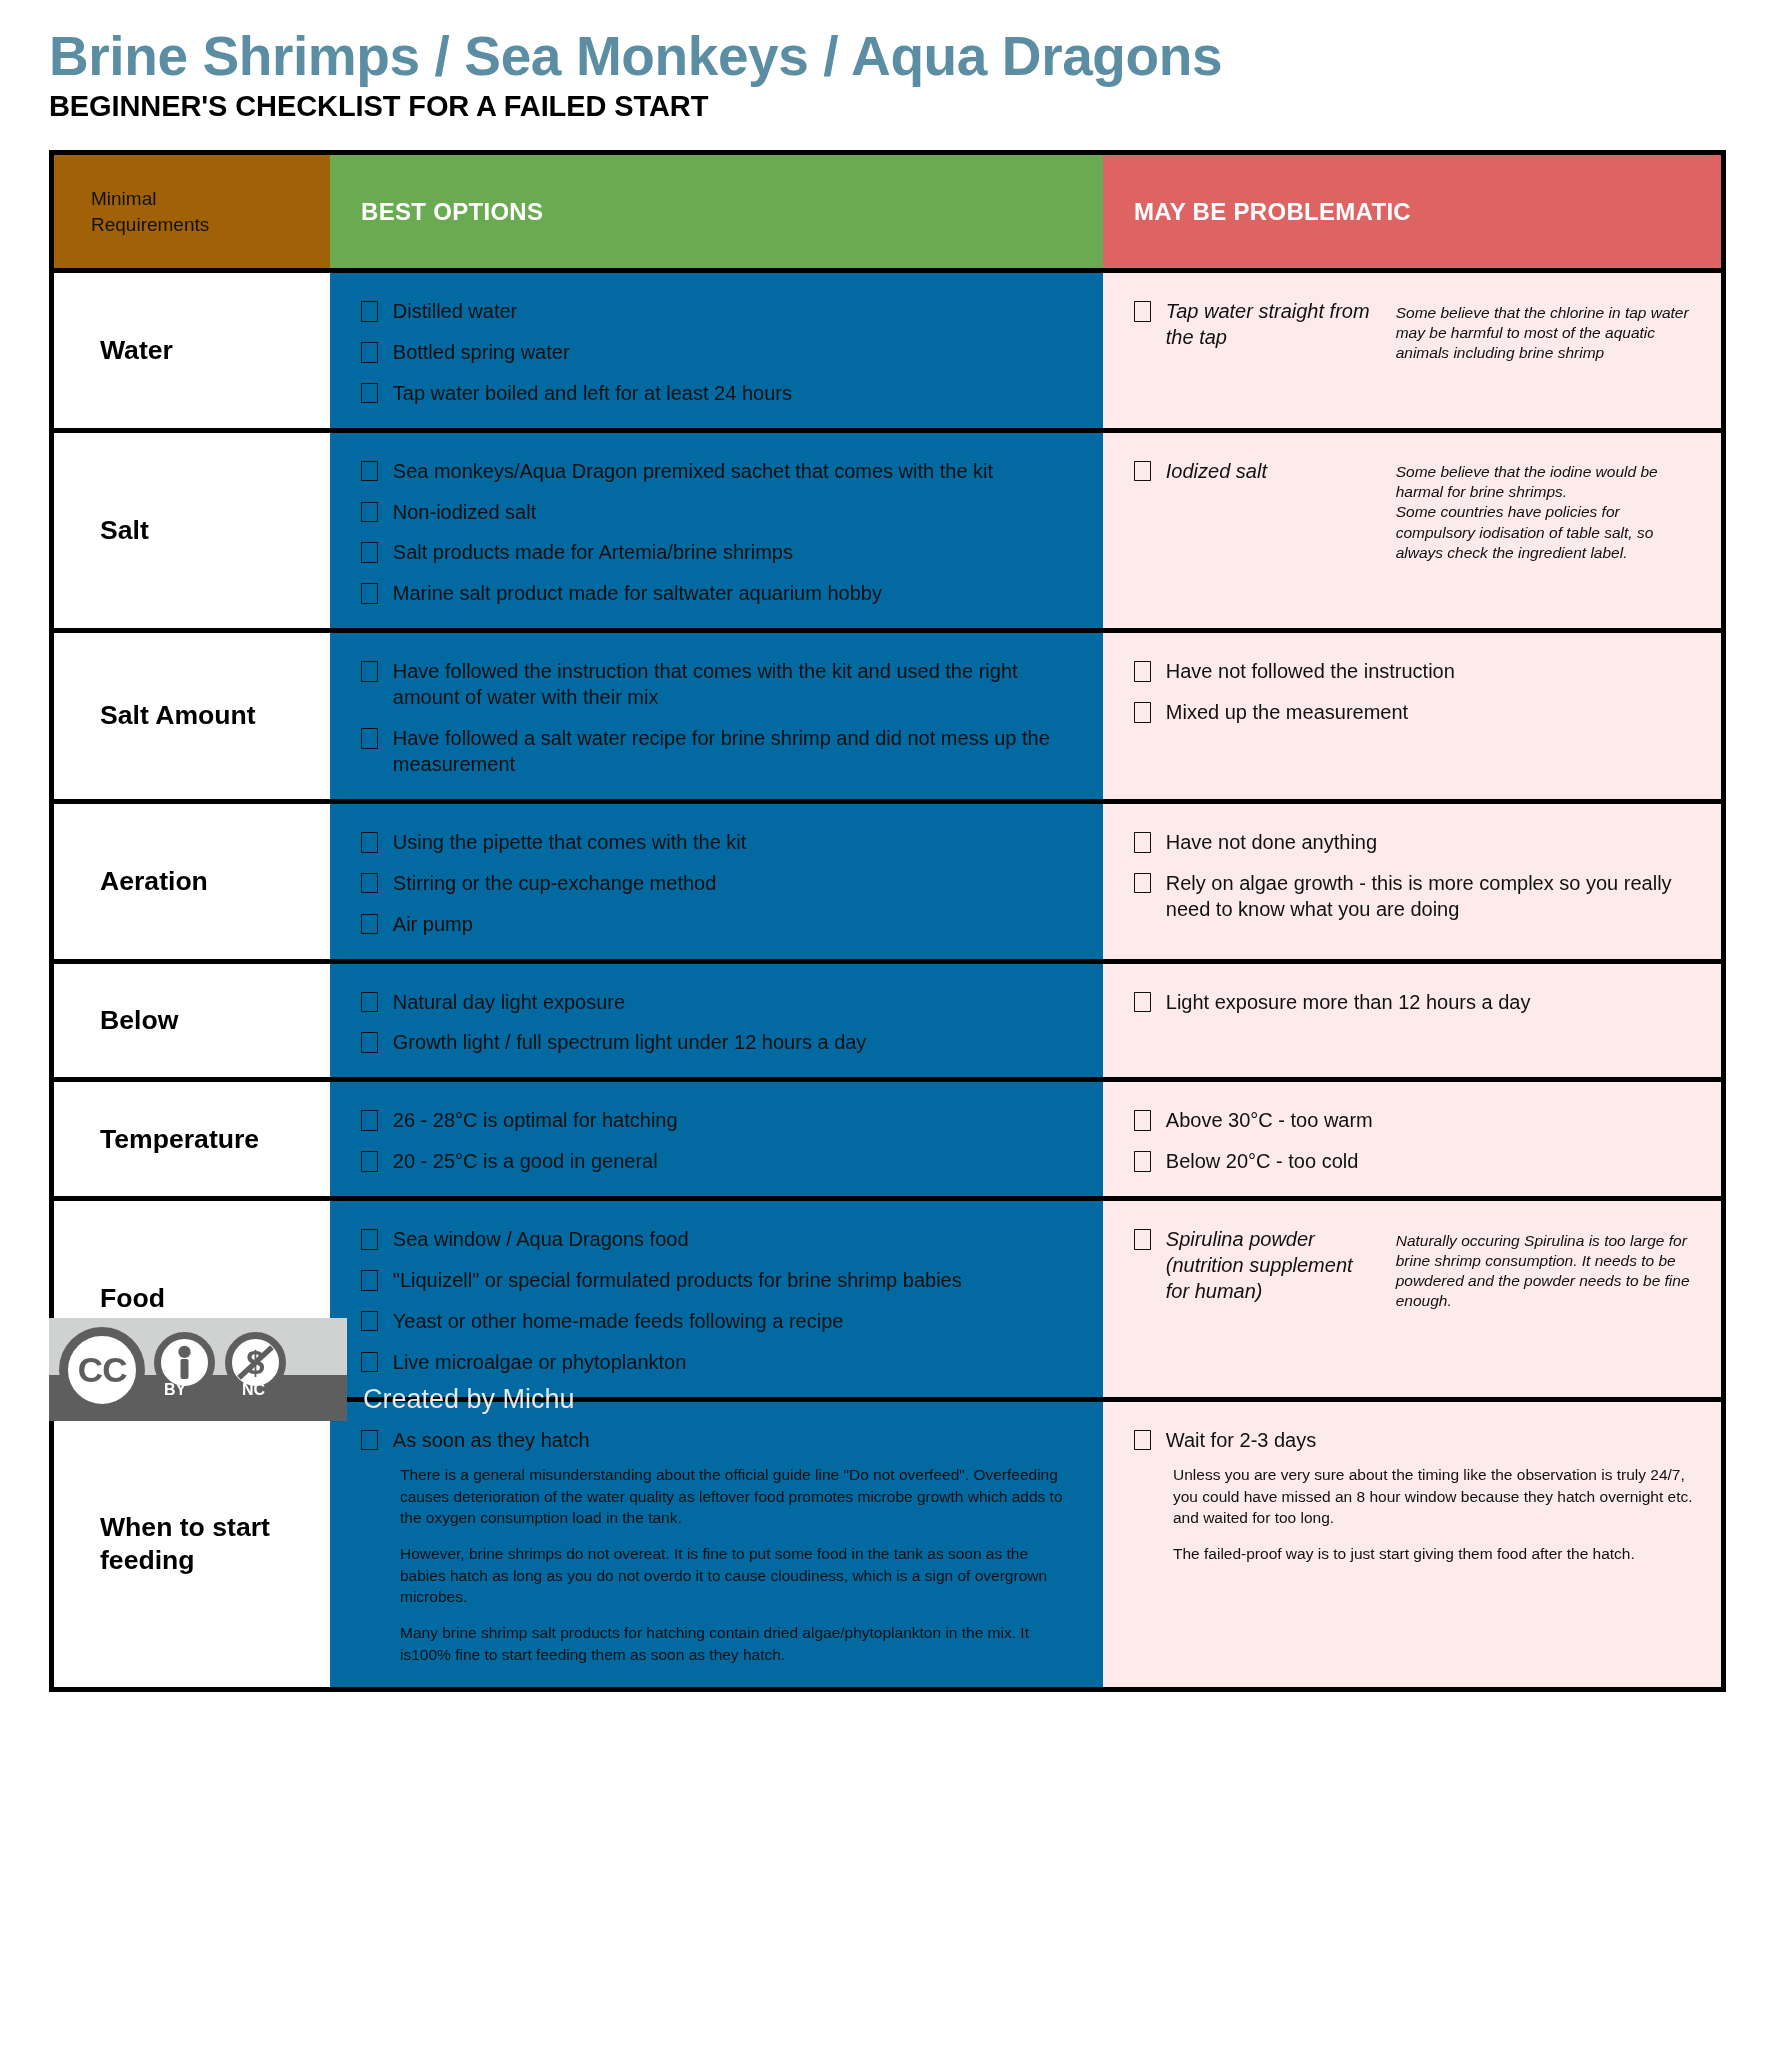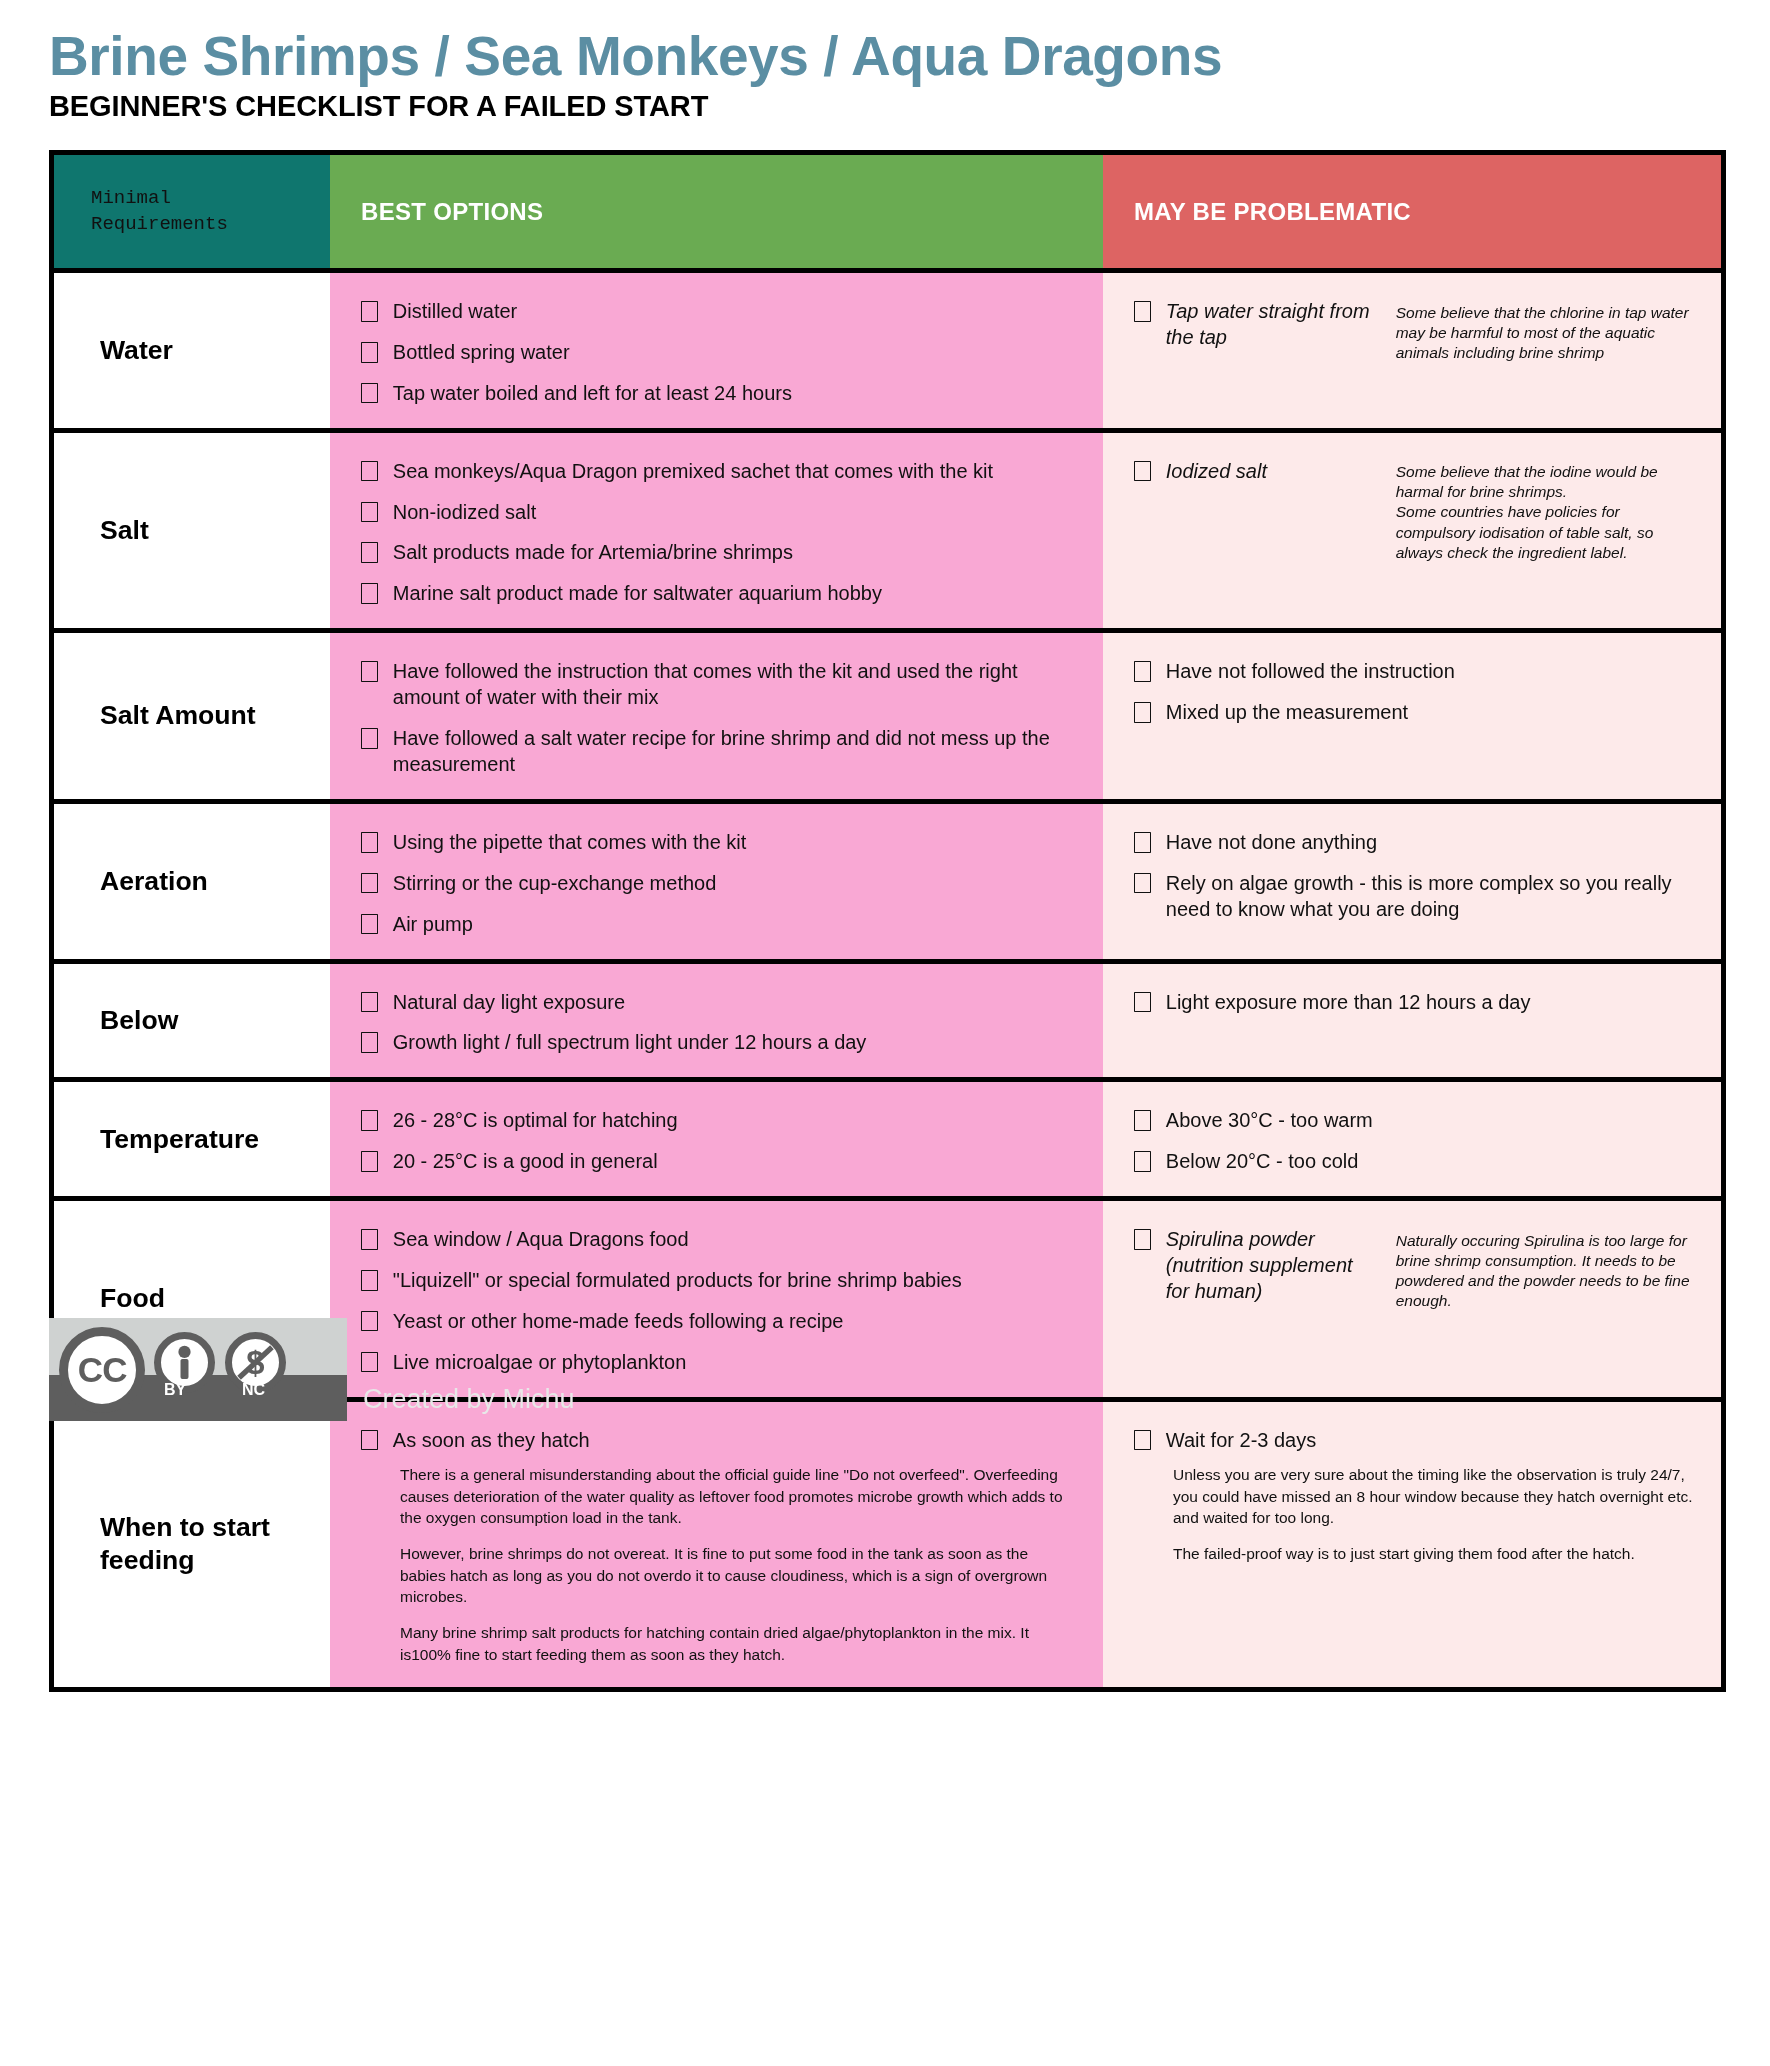--- a/index.html
+++ b/index.html
@@ -38,25 +38,25 @@
   .table-wrap {
     margin: 27px 0 0 49px;
     width: 1677px;
     border: 5.2px solid #000000;
     background: #ffffff;
   }
   .trow { display: flex; width: 100%; border-bottom: 5.2px solid #000000; }
   .trow:last-child { border-bottom: none; }
 
   .col-req  { width: 276px; flex: 0 0 276px; background: #ffffff; }
-  .col-best { width: 773px; flex: 0 0 773px; background: #f9a8d4; }
+  .col-best { width: 773px; flex: 0 0 773px; background: #0369a1; }
   .col-prob { flex: 1 1 auto; background: #fdeaea; }
 
   
-  .hrow .col-req  { background: #0f766e; font-family: Liberation Mono, monospace; }
+  .hrow .col-req  { background: #a16207; }
   .hrow .col-best { background: #6aab52; }
   .hrow .col-prob { background: #dd6463; }
   .hrow { height: 118px; }
   .hrow .col-req,
   .hrow .col-best,
   .hrow .col-prob { display: flex; align-items: center; }
   .minreq {
     font-size: 19px; line-height: 1.34; color: #111; padding-left: 37px;
     font-weight: normal;
   }

